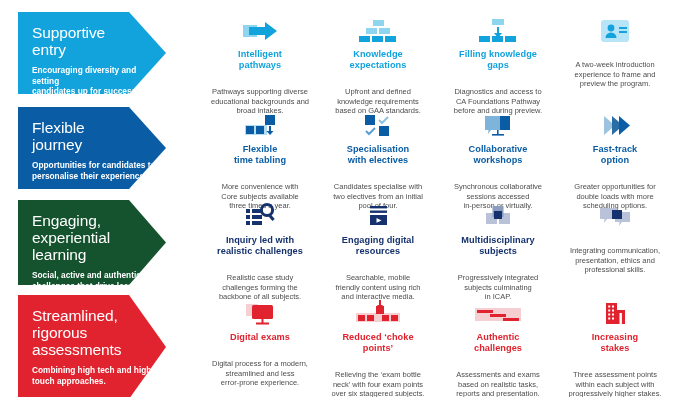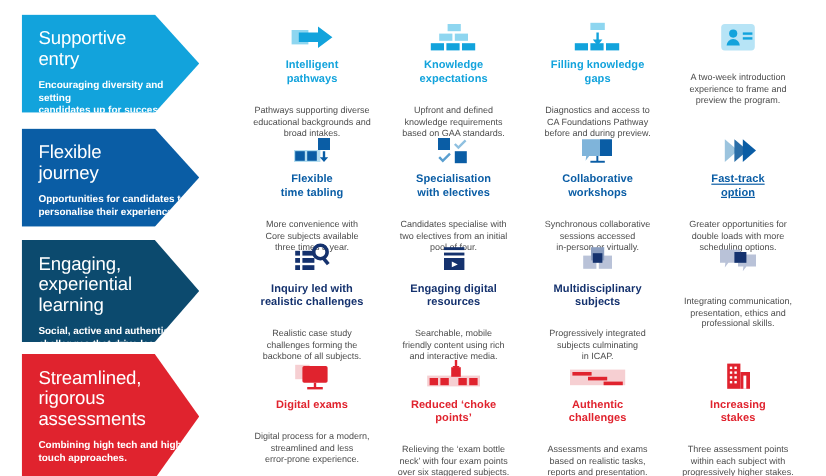--- a/index.html
+++ b/index.html
@@ -201,30 +201,30 @@
     </div>
 
     <div class="card" style="left:545px;top:2px;">
       <div class="card-icon">
         <svg width="34" height="26" viewBox="0 0 34 26">
           <path d="M6 3 L17 12.5 L6 22 Z" fill="#9cc4de"></path>
           <path d="M14 3 L25 12.5 L14 22 Z" fill="#2a6ea8"></path>
           <path d="M21 3 L32 12.5 L21 22 Z" fill="#0a5da5"></path>
         </svg>
       </div>
-      <p class="card-title" style="color:#0a5da5;text-decoration:underline;">Fast-track
+      <p class="card-title" style="color:#0a5da5;">Fast-track
 option</p>
       <p class="card-desc">Greater opportunities for
 double loads with more
 scheduling options.</p>
     </div>
   </div>
 
   <div class="row" style="top:200px;">
-    <div class="banner" style="top:0;height:85px;background:#0c4a6e;">
+    <div class="banner" style="top:0;height:85px;background:#14532d;">
       <p class="banner-title">Engaging,
 experiential learning</p>
       <p class="banner-sub">Social, active and authentic
 challenges that drive learning.</p>
     </div>
 
     <div class="card" style="left:190px;top:0px;">
       <div class="card-icon">
         <svg width="36" height="28" viewBox="0 0 36 28">
           <rect x="4" y="7" width="4" height="4" fill="#15326e"></rect>

